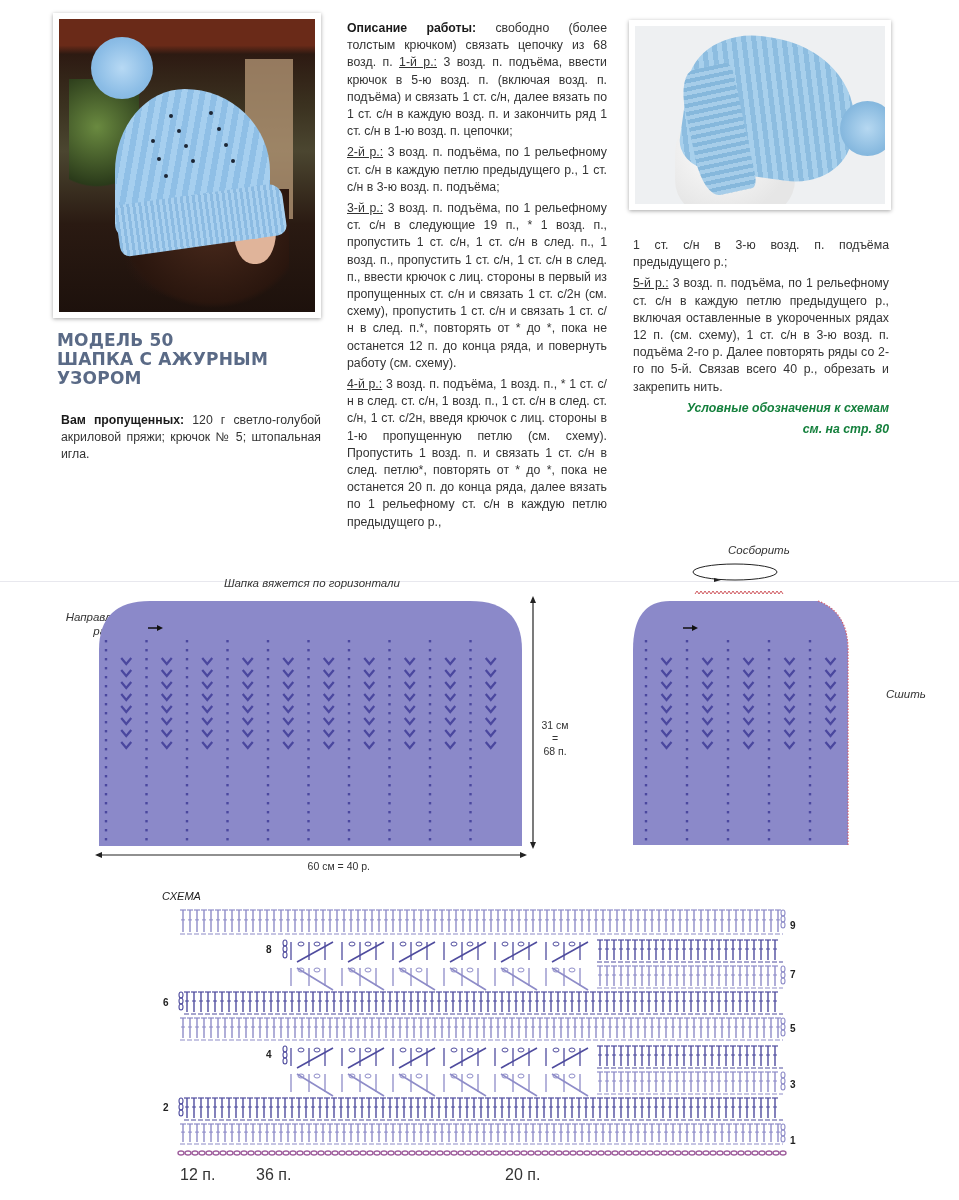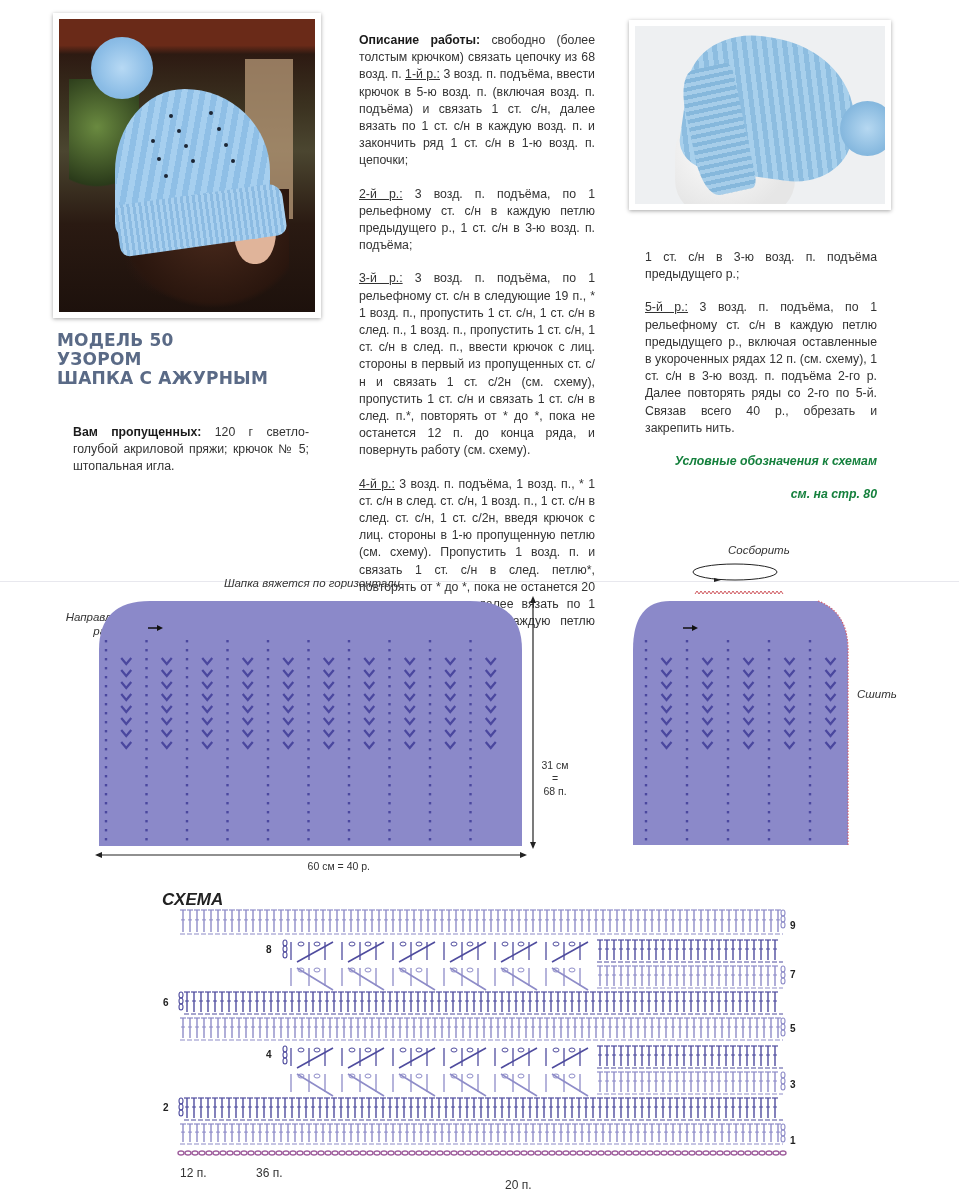--- a/index.html
+++ b/index.html
@@ -32,31 +32,31 @@
   .photo2 .photo-inner { background: #eef0f2; }
   .photo2 .head { position:absolute; left:40px; top:70px; width:120px; height:120px; border-radius: 50% 40% 30% 30%; background: radial-gradient(circle at 40% 40%, #ffffff, #e6e6e6 70%); }
   .photo2 .hat { position:absolute; left:50px; top:12px; width:170px; height:140px; border-radius: 40% 55% 35% 20%; background: repeating-linear-gradient(75deg, #8dbde0 0 5px, #a8d0ec 5px 10px); transform: rotate(8deg); }
   .photo2 .brim { position:absolute; left:55px; top:40px; width:55px; height:128px; border-radius: 30% 10% 10% 30%; background: repeating-linear-gradient(180deg, #86b8dc 0 4px, #a6cde9 4px 8px); transform: rotate(-12deg); }
   .photo2 .pompom { position:absolute; left:205px; top:75px; width:55px; height:55px; border-radius:50%; background: radial-gradient(circle, #b6d8f1, #87b9df 65%, #7aaed6 100%); }
 
   
   .title-block { position:absolute; left:57px; top:331px; width:270px; }
   .title-line { font-family: "DejaVu Sans", sans-serif; font-weight: bold; color: #5a6a86; font-size: 17px; line-height: 19px; letter-spacing: 0.2px; }
   .col-text { position:absolute; font-size: 12.3px; line-height: 17.2px; color: #333; text-align: justify; }
-  .col-text p { margin: 16px; }
+  .col-text p { margin: 4px; }
   .col-text b { color: #1a1a1a; }
   .col-text u { text-decoration: underline; }
   .ref-note { font-style: italic; font-weight: bold; text-align: right; color: #15803d; }
 
   
   .diag-caption { position:absolute; font-style: italic; font-size: 11.5px; color: #333; }
   .dim-text { position:absolute; font-size: 10.5px; color: #333; text-align:center; line-height: 13px; }
   .row-num { position:absolute; font-size: 10px; font-weight: bold; color: #222; }
-  .schema-title { position:absolute; left:162px; top:890px; font-style:italic; font-weight:bold; font-size: 17px; color:#222; }
-  .count-label { position:absolute; top:1166px; font-size: 12px; color:#333; }
+  .schema-title { position:absolute; left:162px; top:890px; font-style:italic; font-weight:normal; font-size: 11px; color:#222; }
+  .count-label { position:absolute; top:1166px; font-size: 16px; color:#333; }
   .sep-line { position:absolute; left:0; top:581px; width:959px; height:1px; background:#e8e8ee; }
 </style>
 </head>
 <body>
 
 <div class="photo-frame photo1" style="left:53px;top:13px;width:268px;height:305px;">
   <div class="photo-inner">
     <div class="plant"></div>
     <div class="wall-right"></div>
     <div class="hair"></div>
@@ -84,22 +84,22 @@
   <div class="photo-inner">
     <div class="head"></div>
     <div class="hat"></div>
     <div class="brim"></div>
     <div class="pompom"></div>
   </div>
 </div>
 
 <div class="title-block">
   <div class="title-line">МОДЕЛЬ 50</div>
+  <div class="title-line">ШАПКА С АЖУРНЫМ</div>
   <div class="title-line">УЗОРОМ</div>
-  <div class="title-line">ШАПКА С АЖУРНЫМ</div>
 </div>
 
 <div class="col-text" style="left:57px;top:408px;width:268px;">
   <p><b>Вам пропущенных:</b><span> 120 г светло-голубой акриловой пряжи; крючок № 5; штопальная игла.</span></p>
 </div>
 
 <div class="col-text" style="left:343px;top:16px;width:268px;">
   <p><b>Описание работы:</b><span> свободно (более толстым крючком) связать цепочку из 68 возд. п. </span><u>1-й р.:</u><span> 3 возд. п. подъёма, ввести крючок в 5-ю возд. п. (включая возд. п. подъёма) и связать 1 ст. с/н, далее вязать по 1 ст. с/н в каждую возд. п. и закончить ряд 1 ст. с/н в 1-ю возд. п. цепочки;</span></p>
   <p><u>2-й р.:</u><span> 3 возд. п. подъёма, по 1 рельефному ст. с/н в каждую петлю предыдущего р., 1 ст. с/н в 3-ю возд. п. подъёма;</span></p>
   <p><u>3-й р.:</u><span> 3 возд. п. подъёма, по 1 рельефному ст. с/н в следующие 19 п., * 1 возд. п., пропустить 1 ст. с/н, 1 ст. с/н в след. п., 1 возд. п., пропустить 1 ст. с/н, 1 ст. с/н в след. п., ввести крючок с лиц. стороны в первый из пропущенных ст. с/н и связать 1 ст. с/2н (см. схему), пропустить 1 ст. с/н и связать 1 ст. с/н в след. п.*, повторять от * до *, пока не останется 12 п. до конца ряда, и повернуть работу (см. схему).</span></p>
@@ -2479,35 +2479,35 @@
       <ellipse cx="741" cy="1153" rx="3" ry="2" fill="none" stroke="#a0609e" stroke-width="1.4"></ellipse>
       <ellipse cx="748" cy="1153" rx="3" ry="2" fill="none" stroke="#a0609e" stroke-width="1.4"></ellipse>
       <ellipse cx="755" cy="1153" rx="3" ry="2" fill="none" stroke="#a0609e" stroke-width="1.4"></ellipse>
       <ellipse cx="762" cy="1153" rx="3" ry="2" fill="none" stroke="#a0609e" stroke-width="1.4"></ellipse>
       <ellipse cx="769" cy="1153" rx="3" ry="2" fill="none" stroke="#a0609e" stroke-width="1.4"></ellipse>
       <ellipse cx="776" cy="1153" rx="3" ry="2" fill="none" stroke="#a0609e" stroke-width="1.4"></ellipse>
       <ellipse cx="783" cy="1153" rx="3" ry="2" fill="none" stroke="#a0609e" stroke-width="1.4"></ellipse>
     </g>
 </svg>
 
-<div class="dim-text" style="left:538px;top:719px;width:34px;margin-top:40px;">
+<div class="dim-text" style="left:538px;top:719px;width:34px;">
   <div>31 см</div>
   <div>=</div>
   <div>68 п.</div>
 </div>
 <div class="dim-text" style="left:260px;top:860px;width:110px;text-align:right;">60 см = 40 р.</div>
 
 <div class="diag-caption" style="left:728px;top:544px;">Сосборить</div>
-<div class="diag-caption" style="left:857px;top:688px;">Сшить</div>
+<div class="diag-caption" style="left:886px;top:688px;">Сшить</div>
 
 <div class="schema-title">СХЕМА</div>
 <div class="row-num" style="left:266px;top:944px;">8</div>
 <div class="row-num" style="left:163px;top:997px;">6</div>
 <div class="row-num" style="left:266px;top:1049px;">4</div>
 <div class="row-num" style="left:163px;top:1102px;">2</div>
 <div class="row-num" style="left:790px;top:920px;">9</div>
 <div class="row-num" style="left:790px;top:969px;">7</div>
 <div class="row-num" style="left:790px;top:1023px;">5</div>
 <div class="row-num" style="left:790px;top:1079px;">3</div>
 <div class="row-num" style="left:790px;top:1135px;">1</div>
 <div class="count-label" style="left:180px;">12 п.</div>
 <div class="count-label" style="left:256px;">36 п.</div>
-<div class="count-label" style="left:505px;margin-top:12px;">20 п.</div>
+<div class="count-label" style="left:505px;">20 п.</div>
 
 </body></html>

